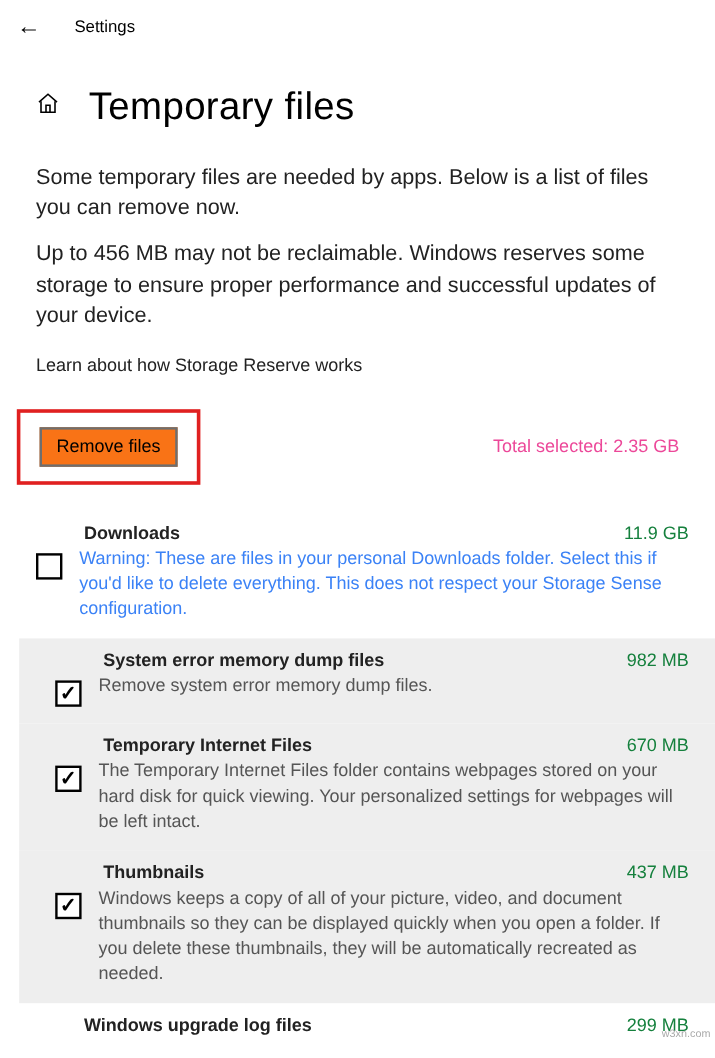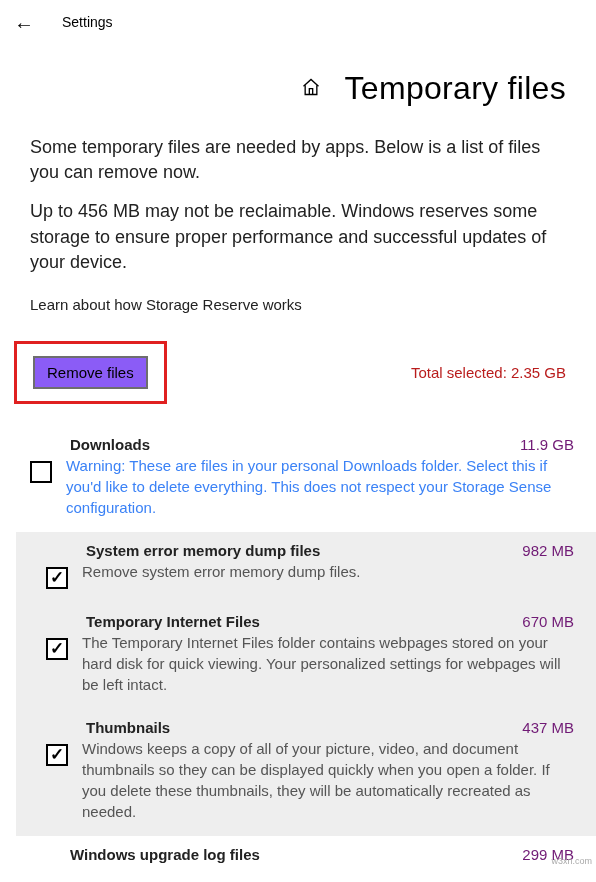--- a/index.html
+++ b/index.html
@@ -28,21 +28,20 @@
     }
     .settings-label {
       font-size: 14px;
       color: #000;
     }
     .header-row {
       display: flex;
       align-items: center;
       gap: 24px;
       padding: 28px 30px 0 30px;
-      justify-content: flex-end;
     }
     .home-icon svg {
       width: 20px;
       height: 20px;
     }
     .page-title {
       font-size: 32px;
       font-weight: 400;
       letter-spacing: 0.3px;
     }
@@ -68,31 +67,31 @@
       align-items: center;
       justify-content: space-between;
       padding: 0 14px 0 14px;
       margin-bottom: 22px;
     }
     .highlight-box {
       border: 3px solid #e02020;
       padding: 12px 16px;
     }
     .remove-btn {
-      background: #8b5cf6;
+      background: #f97316;
       border: 2px solid #6e6e6e;
       padding: 6px 12px;
       font-size: 15px;
       color: #000;
       cursor: pointer;
       font-family: inherit;
     }
     .total-sel {
       font-size: 15px;
-      color: #b91c1c;
+      color: #ec4899;
       padding-right: 16px;
     }
     .item {
       padding: 10px 20px 14px 30px;
     }
     .item.selected {
       background: #eeeeee;
       margin-left: 16px;
     }
     .item-header {
@@ -101,21 +100,21 @@
       align-items: flex-start;
     }
     .item-title {
       font-weight: 700;
       font-size: 15px;
       color: #222;
       padding-left: 40px;
     }
     .item-size {
       font-size: 15px;
-      color: #701a75;
+      color: #15803d;
       padding-right: 2px;
     }
     .item-body {
       display: flex;
       gap: 14px;
       margin-top: 2px;
     }
     .checkbox-wrap {
       display: flex;
       align-items: flex-start;

